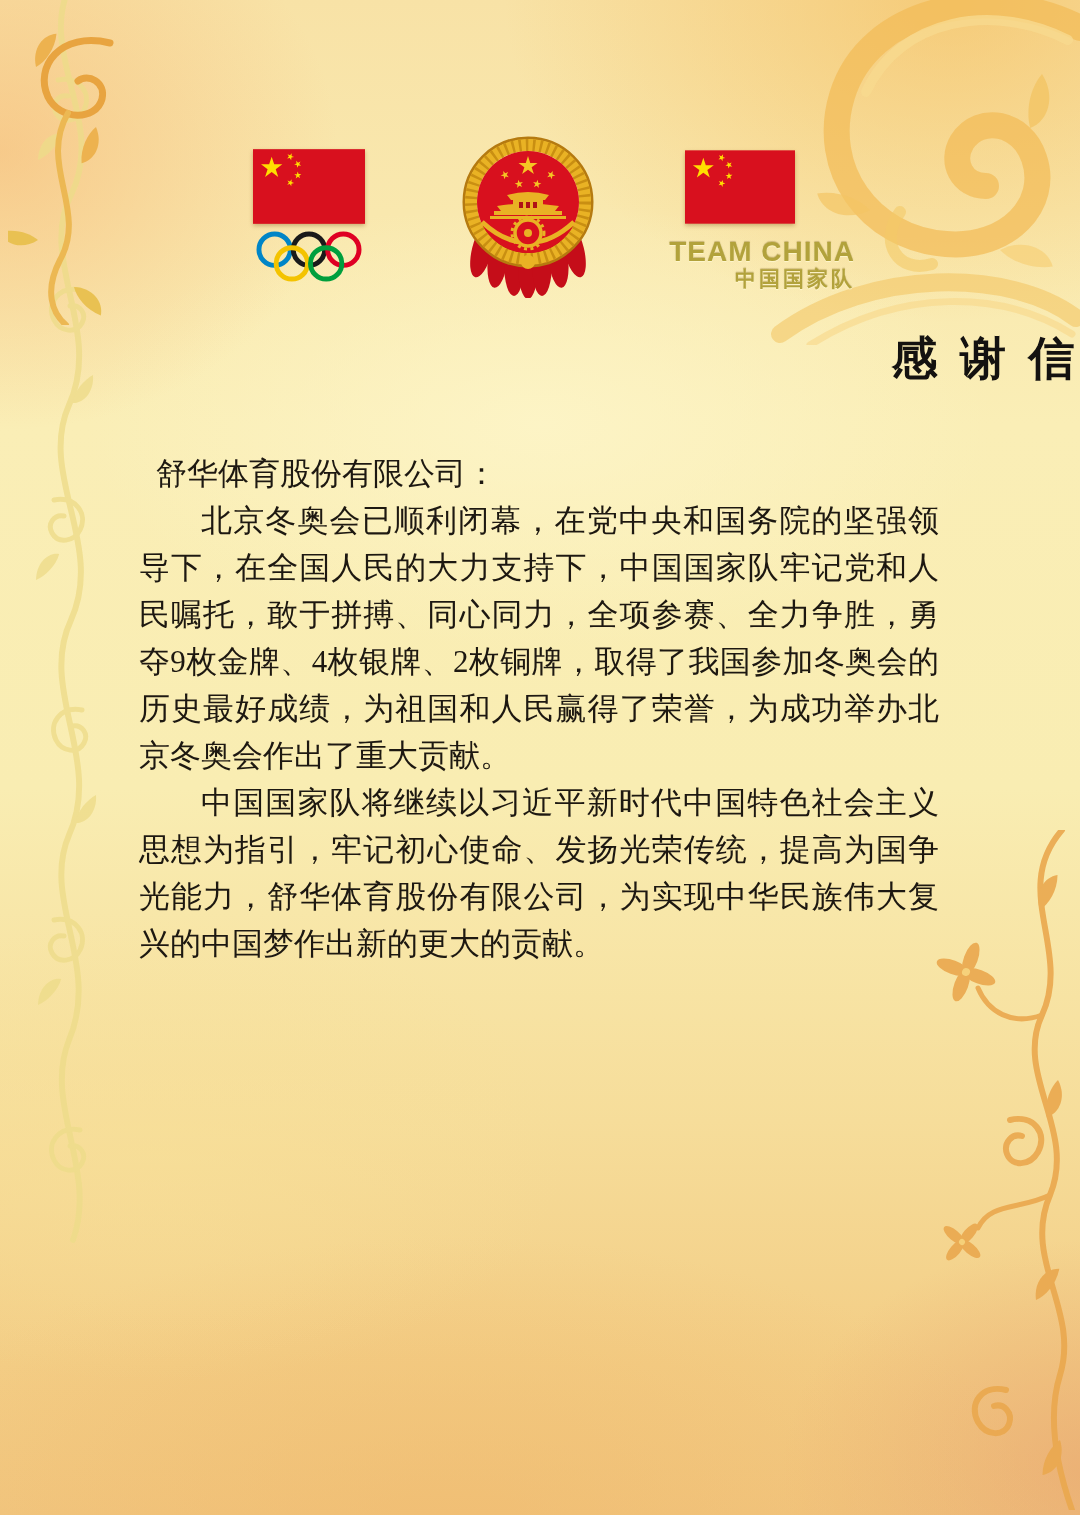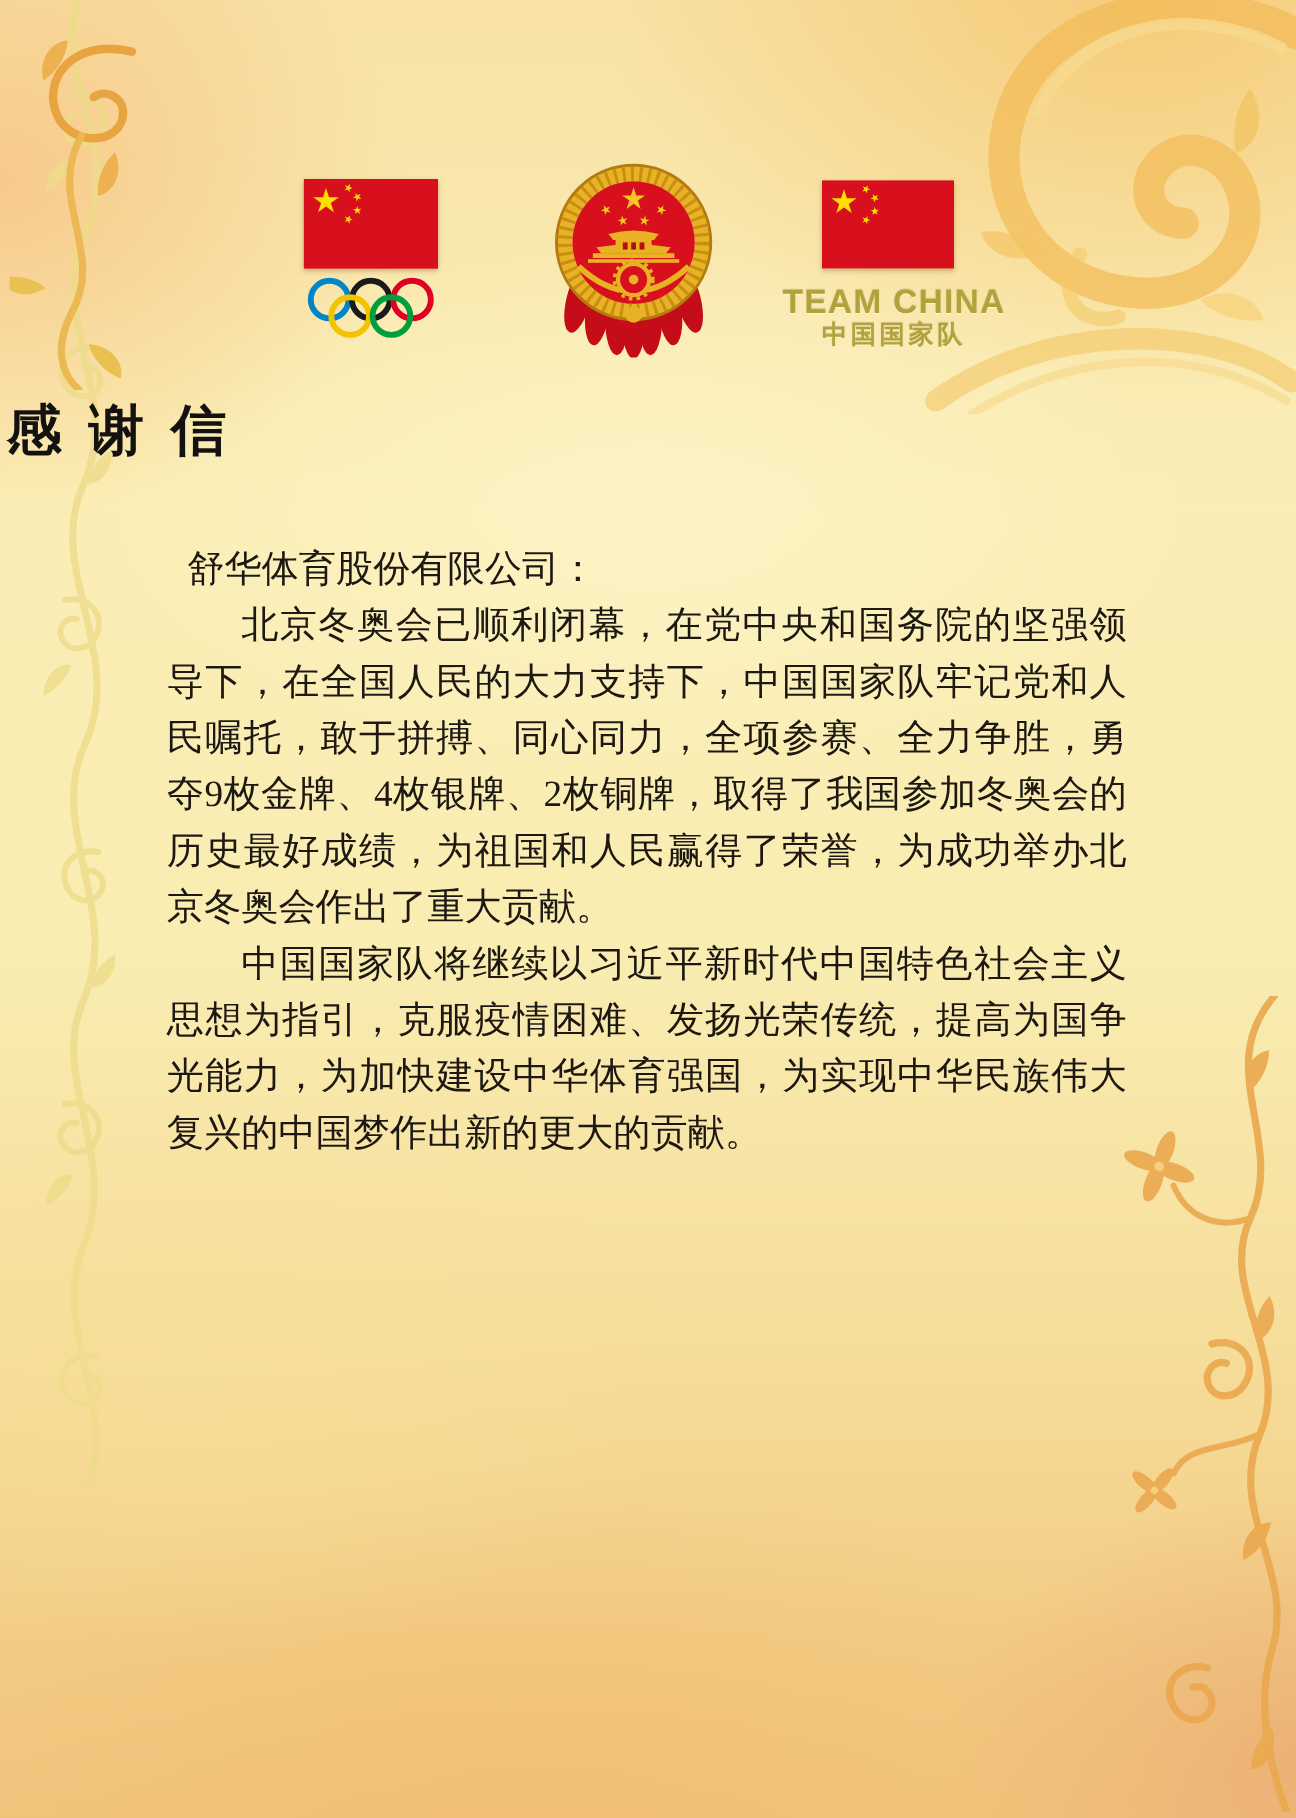--- a/index.html
+++ b/index.html
@@ -18,38 +18,38 @@
       radial-gradient(ellipse 860px 430px at 42% 102%, rgba(240,185,108,0.60), rgba(240,185,108,0) 72%),
       radial-gradient(ellipse 430px 320px at 101% 97%, rgba(230,158,108,0.55), rgba(230,158,108,0) 72%),
       linear-gradient(180deg,#f8e2a6 0%,#faeeb6 28%,#f9edb2 52%,#f6dd9a 74%,#f3cd85 90%,#f1c67f 100%);
   }
   .ornament{position:absolute;pointer-events:none;}
   .emblem{position:absolute;}
   .flag-shadow{filter:drop-shadow(0 2px 2px rgba(120,70,10,0.35));}
 
   .title{
     position:absolute;top:328px;left:0;width:100%;
-    text-align:left;
+    text-align:right;
     font-size:46px;font-weight:bold;color:#141210;
     letter-spacing:.12em;padding-left:.12em;box-sizing:border-box;
   }
   .body-text{
     position:absolute;top:450px;left:139px;width:800px;
     font-size:31px;line-height:47px;color:#1d1811;
     text-align:justify;text-justify:inter-ideograph;
   }
   .body-text p{margin:0;text-indent:2em;}
   .body-text p.salutation{text-indent:0;margin-left:17px;}
   .signature{
     position:absolute;top:1303px;right:157px;
     font-size:33px;color:#1d1811;letter-spacing:.02em;
   }
   .team-china-box{
     position:absolute;left:635px;top:238px;width:220px;
-    text-align:center;color:#b2a23b;
+    text-align:right;color:#b2a23b;
     text-shadow:0 1px 1px rgba(255,248,210,.9),0 -1px 1px rgba(120,95,20,.35);
   }
   .team-china-box .en{
     font-family:"Liberation Sans","DejaVu Sans",sans-serif;
     font-weight:bold;font-size:28px;letter-spacing:1px;line-height:28px;
   }
   .team-china-box .cn{
     font-weight:bold;font-size:21px;letter-spacing:3px;line-height:26px;margin-top:0;
   }
 </style>
@@ -203,17 +203,17 @@
   <div class="team-china-box">
     <div class="en">TEAM CHINA</div>
     <div class="cn">中国国家队</div>
   </div>
 
   <div class="title">感 谢 信</div>
 
   <div class="body-text">
     <p class="salutation">舒华体育股份有限公司：</p>
     <p>北京冬奥会已顺利闭幕，在党中央和国务院的坚强领导下，在全国人民的大力支持下，中国国家队牢记党和人民嘱托，敢于拼搏、同心同力，全项参赛、全力争胜，勇夺9枚金牌、4枚银牌、2枚铜牌，取得了我国参加冬奥会的历史最好成绩，为祖国和人民赢得了荣誉，为成功举办北京冬奥会作出了重大贡献。</p>
-    <p>中国国家队将继续以习近平新时代中国特色社会主义思想为指引，克服疫情困难、发扬光荣传统，提高为国争光能力，为加快建设中华体育强国，为实现中华民族伟大复兴的中国梦作出新的更大的贡献。</p>
+    <p>中国国家队将继续以习近平新时代中国特色社会主义思想为指引，牢记初心使命、发扬光荣传统，提高为国争光能力，舒华体育股份有限公司，为实现中华民族伟大复兴的中国梦作出新的更大的贡献。</p>
   </div>
 
 
 </div>
 
 </body></html>

